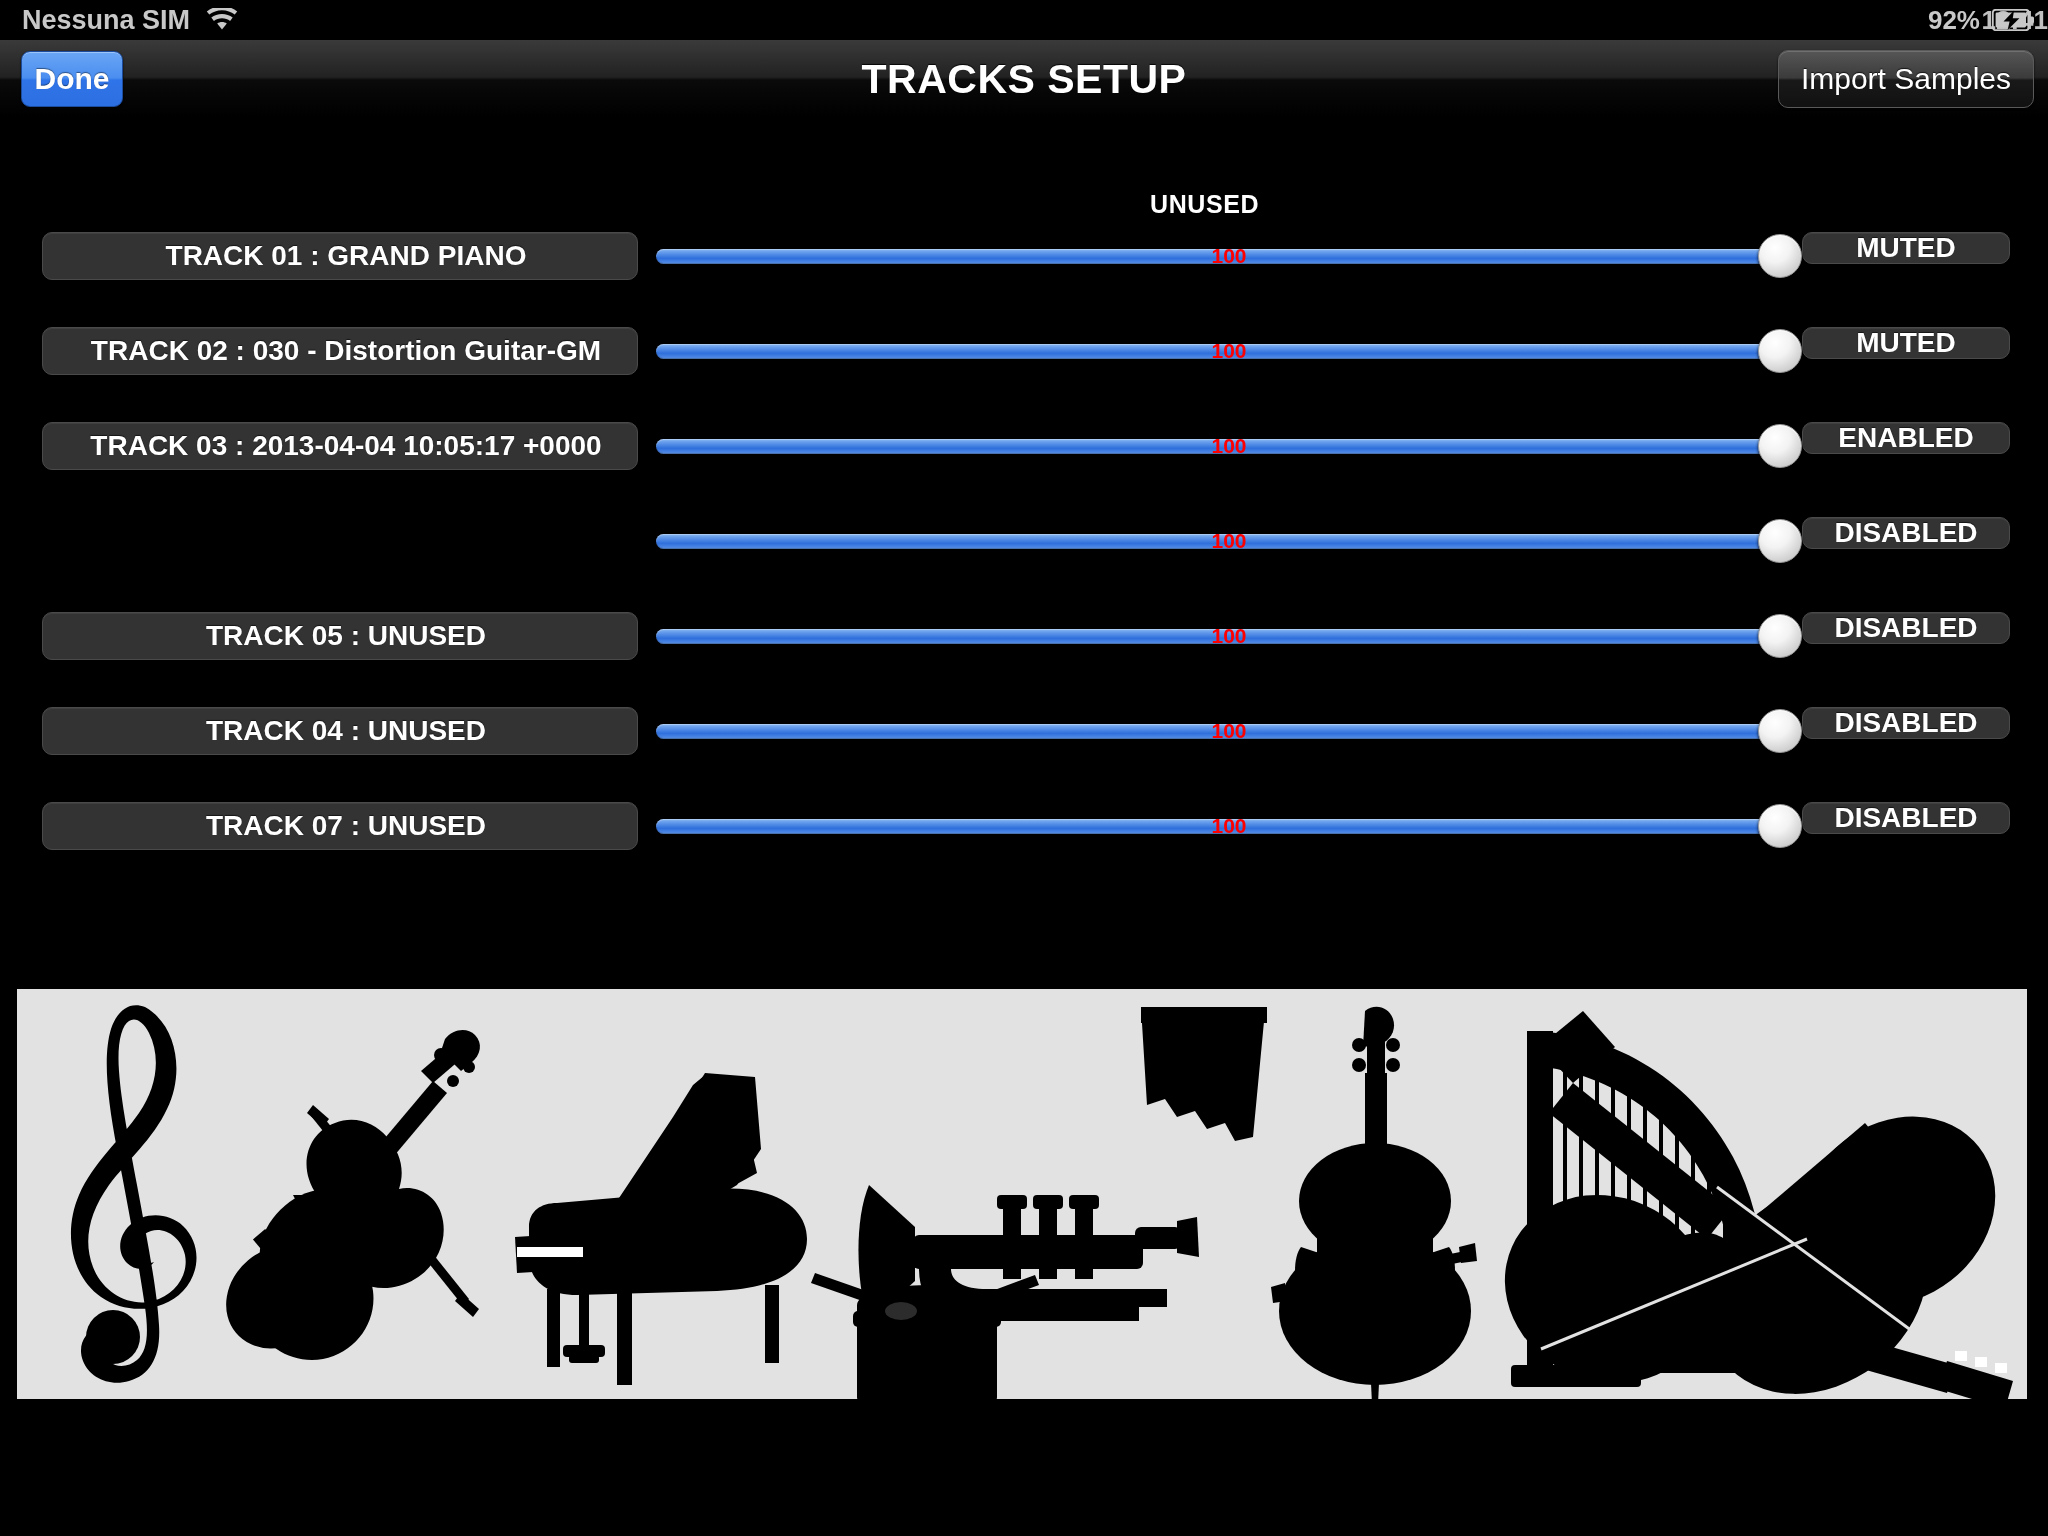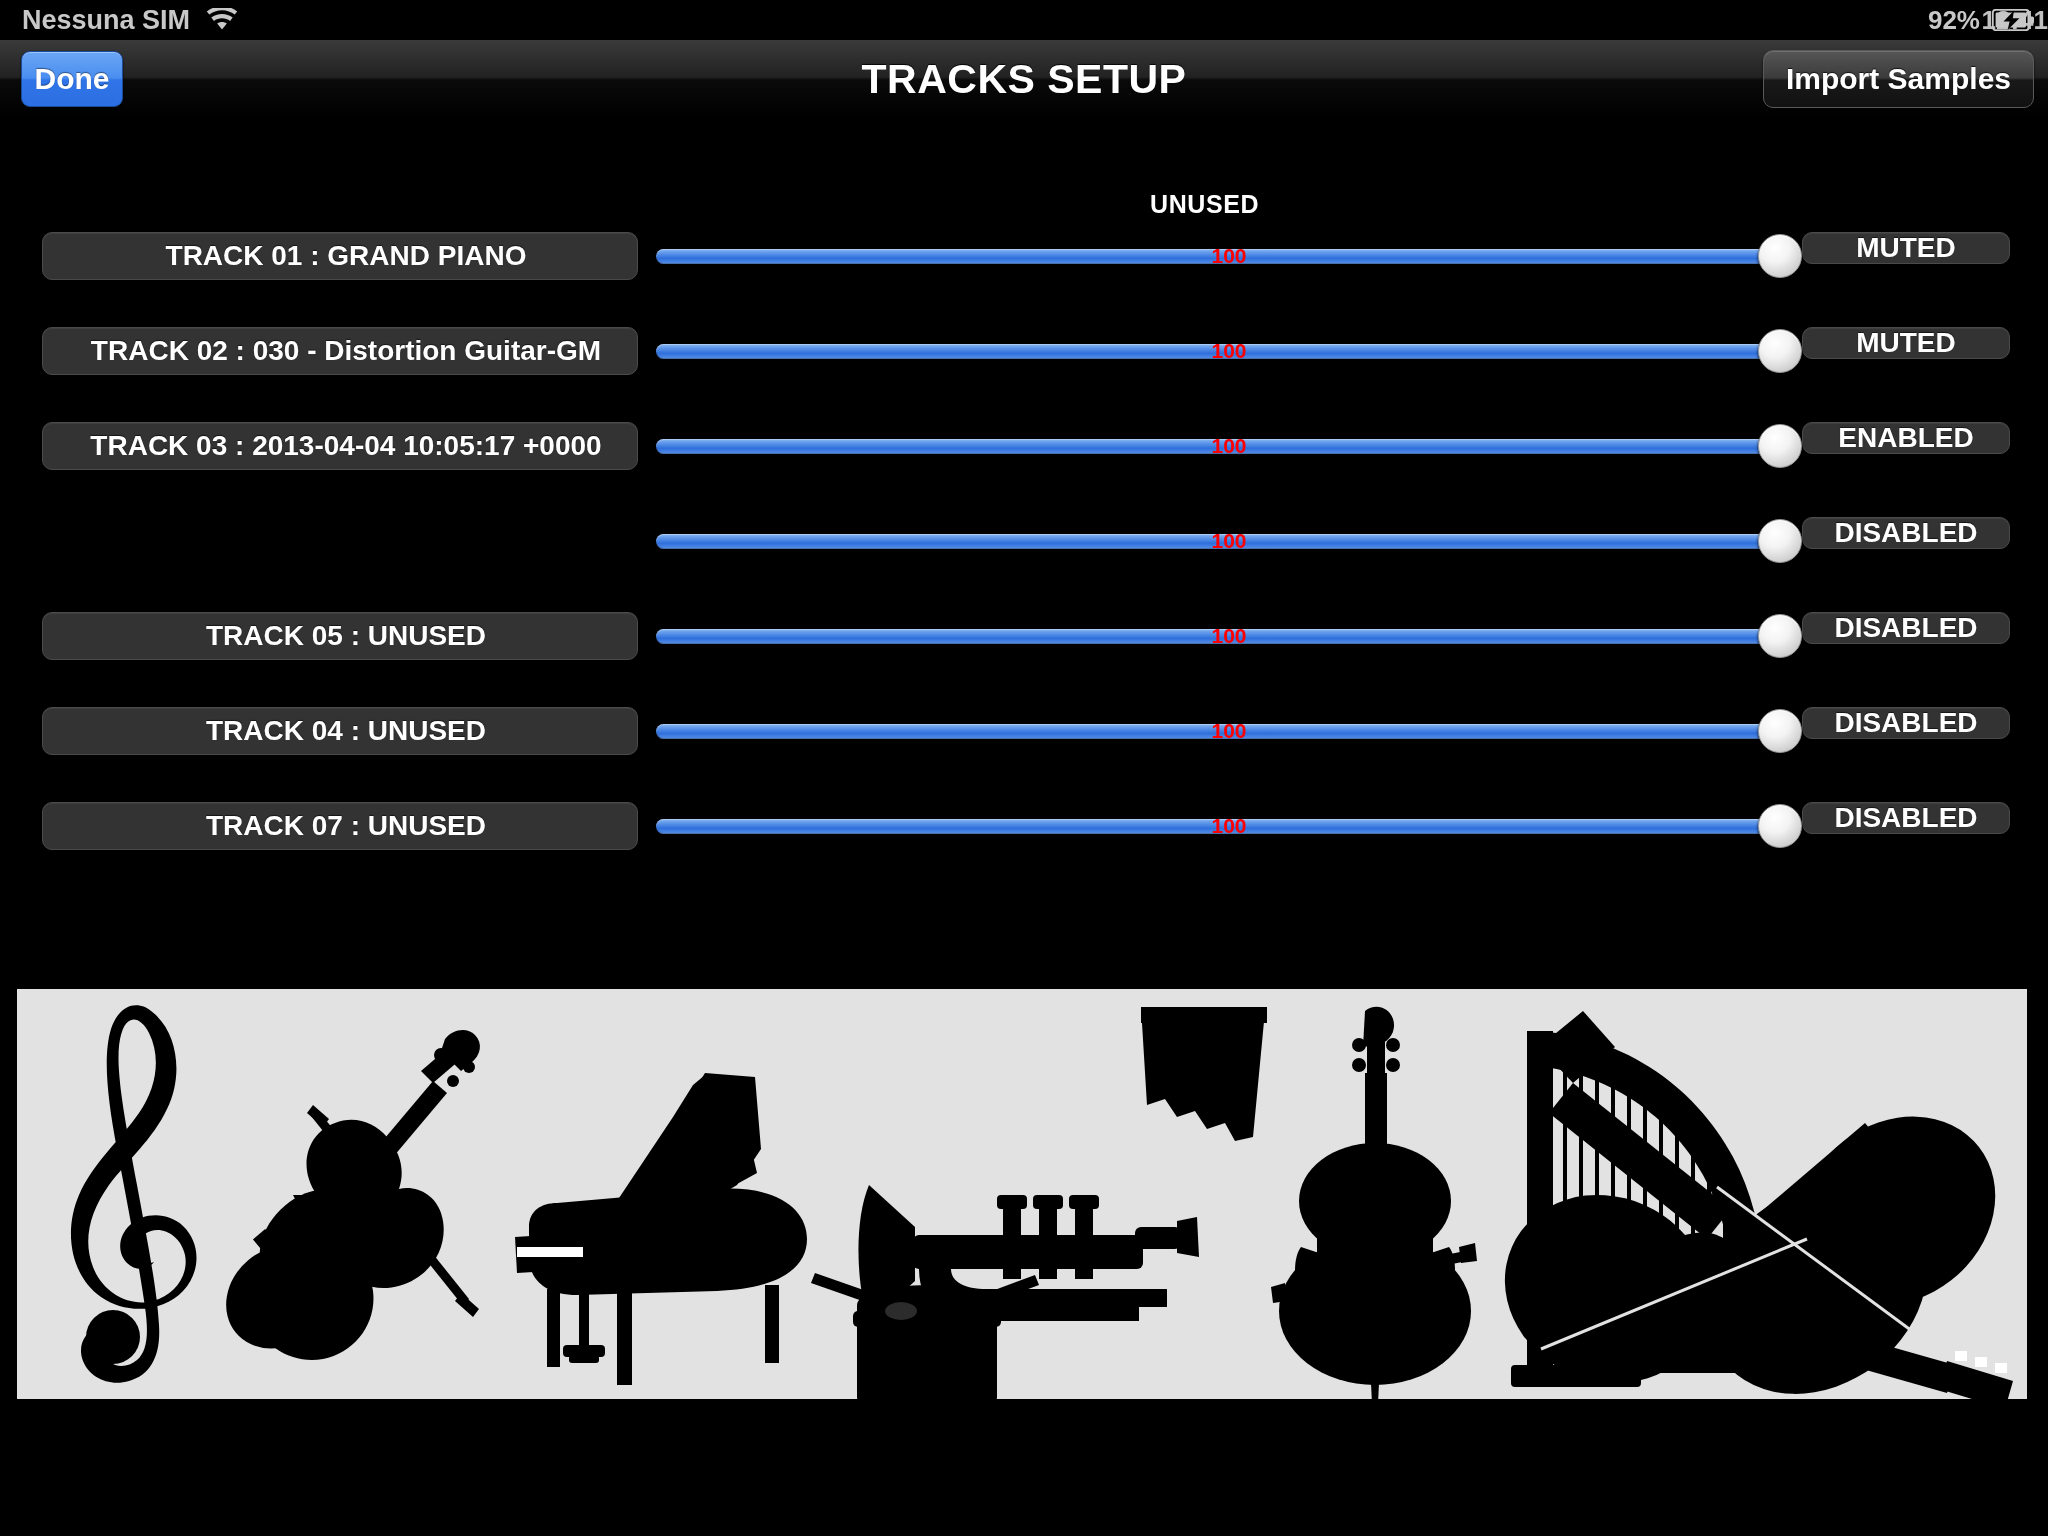--- a/index.html
+++ b/index.html
@@ -108,21 +108,21 @@
     height: 58px;
     padding: 16px 22px;
     border-radius: 10px;
     background: linear-gradient(to bottom, #565656 0%, #3b3b3b 48%, #191919 52%, #111 100%);
     border: 1px solid #5a5a5a;
     box-shadow: inset 0 1px 0 rgba(255,255,255,0.16), 0 1px 2px rgba(0,0,0,0.9);
     display: flex;
     align-items: center;
     justify-content: center;
     font-size: 30px;
-    font-weight: bold;
+    font-weight: normal;
     color: #fff;
     text-shadow: 0 -1px 1px rgba(0,0,0,0.7);
     cursor: pointer;
     white-space: nowrap;
   }
 
   
   #volume-header {
     position: absolute;
     top: 190px;

